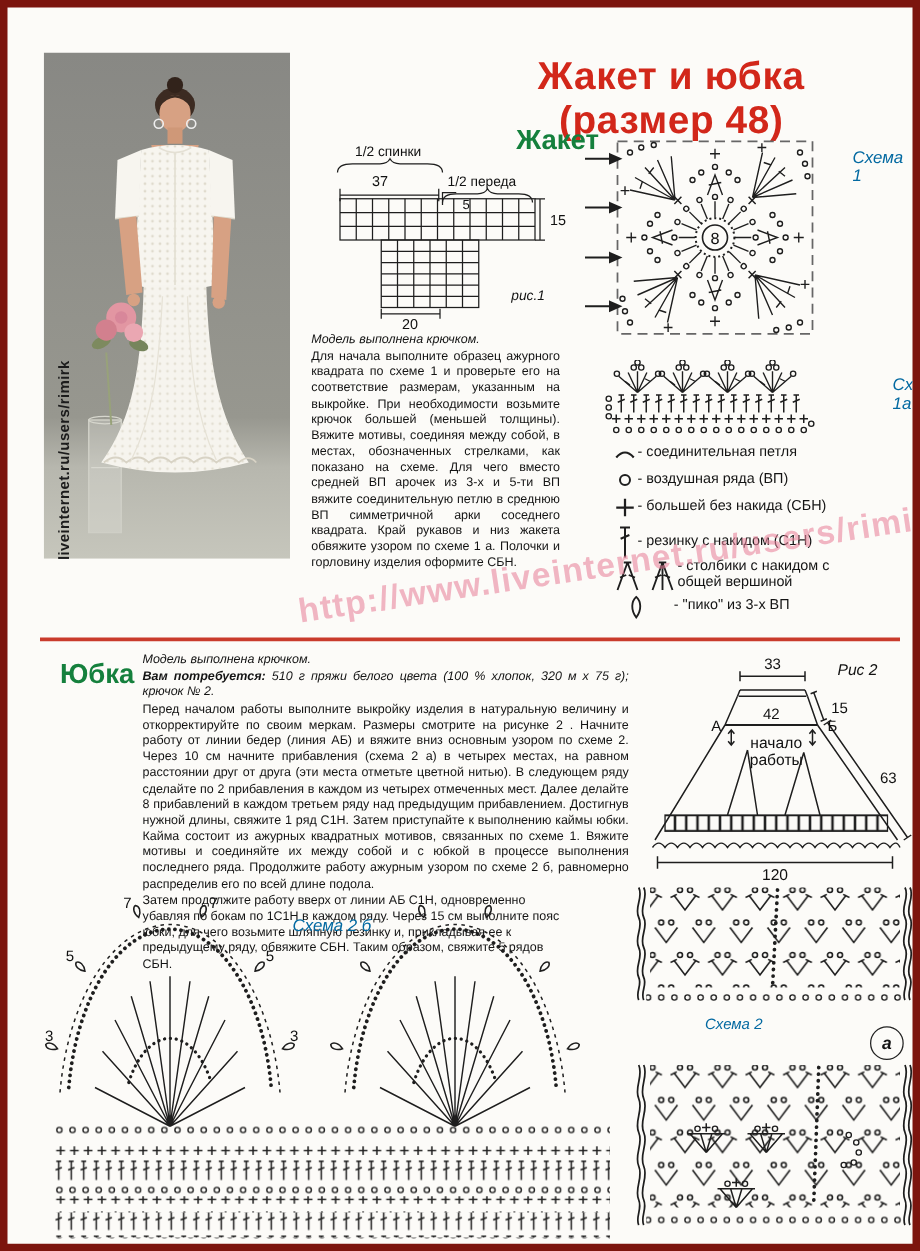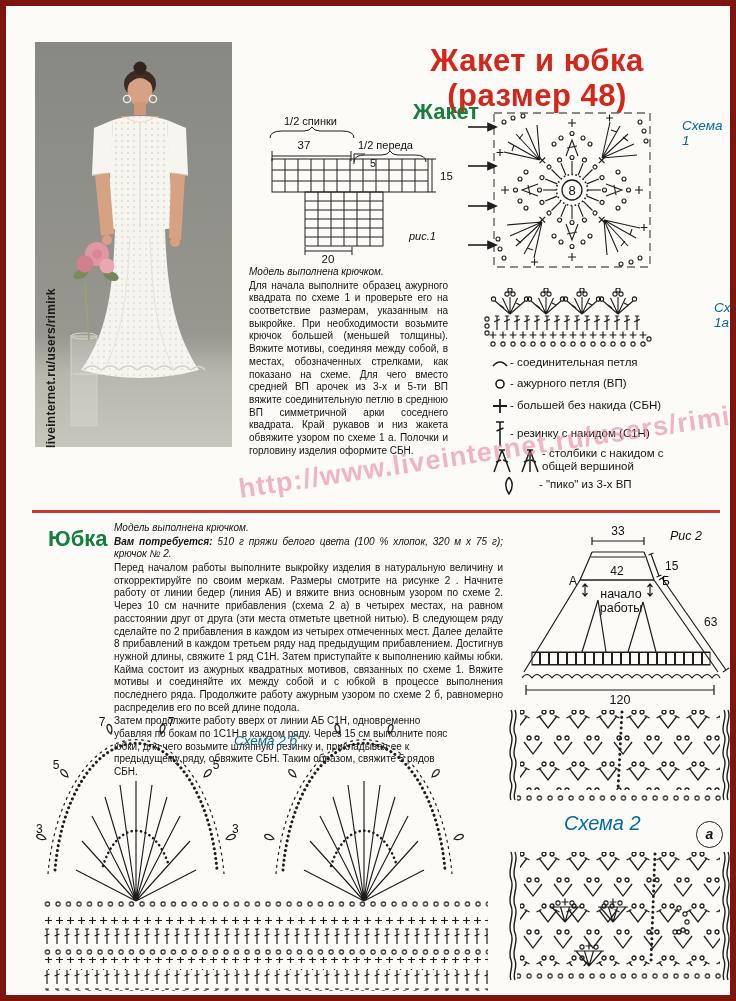--- a/index.html
+++ b/index.html
@@ -335,21 +335,21 @@
   <div class="abs legend-row" style="left:484px;top:350px">
     <svg width="20" height="14">
         <path d="M3,10 Q10,2 17,10" stroke="#1e1e1e" stroke-width="1.7" fill="none"></path>
       </svg>
     <span class="legend-text">- соединительная петля</span>
   </div>
   <div class="abs legend-row" style="left:484px;top:371px">
     <svg width="20" height="14">
         <circle cx="10" cy="7" r="4" stroke="#1e1e1e" stroke-width="1.6" fill="none"></circle>
       </svg>
-    <span class="legend-text">- ажурного петля (ВП)</span>
+    <span class="legend-text">- воздушная ряда (ВП)</span>
   </div>
   <div class="abs legend-row" style="left:484px;top:392px">
     <svg width="20" height="16">
         <path d="M3,8H17M10,1V15" stroke="#1e1e1e" stroke-width="1.8" fill="none"></path>
       </svg>
     <span class="legend-text">- большей без накида  (СБН)</span>
   </div>
   <div class="abs legend-row" style="left:484px;top:414px">
     <svg width="20" height="28">
         <path d="M10,2V26M6,2H14M6.5,11L13.5,8" stroke="#1e1e1e" stroke-width="1.6" fill="none"></path>
@@ -457,21 +457,21 @@
     <g stroke="#1e1e1e" stroke-width="1.4" fill="none">
       <path d="M8,2 c4,8 -4,16 0,24 c4,8 -4,16 0,24 c4,8 -4,16 0,24 c3,6 -3,12 0,18"></path>
       <path d="M12,2 c4,8 -4,16 0,24 c4,8 -4,16 0,24 c4,8 -4,16 0,24 c3,6 -3,12 0,18"></path>
       <path d="M221,2 c4,8 -4,16 0,24 c4,8 -4,16 0,24 c4,8 -4,16 0,24 c3,6 -3,12 0,18"></path>
       <path d="M225,2 c4,8 -4,16 0,24 c4,8 -4,16 0,24 c4,8 -4,16 0,24 c3,6 -3,12 0,18"></path>
     </g>
     <rect x="17" y="2" width="200" height="80" fill="url(#vRow)"></rect>
     <line x1="119" y1="4" x2="115" y2="82" stroke="#1e1e1e" stroke-width="3" stroke-linecap="round" stroke-dasharray="0.1 5.2"></line>
     <rect x="14" y="84" width="205" height="12" fill="url(#oRow)"></rect>
   </svg>
-  <div class="abs schemelbl" style="left:558px;top:806px;font-size:20px">Схема 2</div>
+  <div class="abs schemelbl" style="left:558px;top:806px;font-size:12px">Схема 2</div>
   <div class="abs marker-a">a</div>
 
   <svg class="abs" style="left:497px;top:844px" width="233" height="152" viewBox="0 0 233 152">
     <g stroke="#1e1e1e" stroke-width="1.4" fill="none">
       <path d="M8,2 c4,9 -4,18 0,27 c4,9 -4,18 0,27 c4,9 -4,18 0,27 c4,9 -4,18 0,27 c3,7 -3,14 0,20"></path>
       <path d="M12,2 c4,9 -4,18 0,27 c4,9 -4,18 0,27 c4,9 -4,18 0,27 c4,9 -4,18 0,27 c3,7 -3,14 0,20"></path>
       <path d="M221,2 c4,9 -4,18 0,27 c4,9 -4,18 0,27 c4,9 -4,18 0,27 c4,9 -4,18 0,27 c3,7 -3,14 0,20"></path>
       <path d="M225,2 c4,9 -4,18 0,27 c4,9 -4,18 0,27 c4,9 -4,18 0,27 c4,9 -4,18 0,27 c3,7 -3,14 0,20"></path>
     </g>
     <rect x="17" y="2" width="200" height="114" fill="url(#vRow)"></rect>

